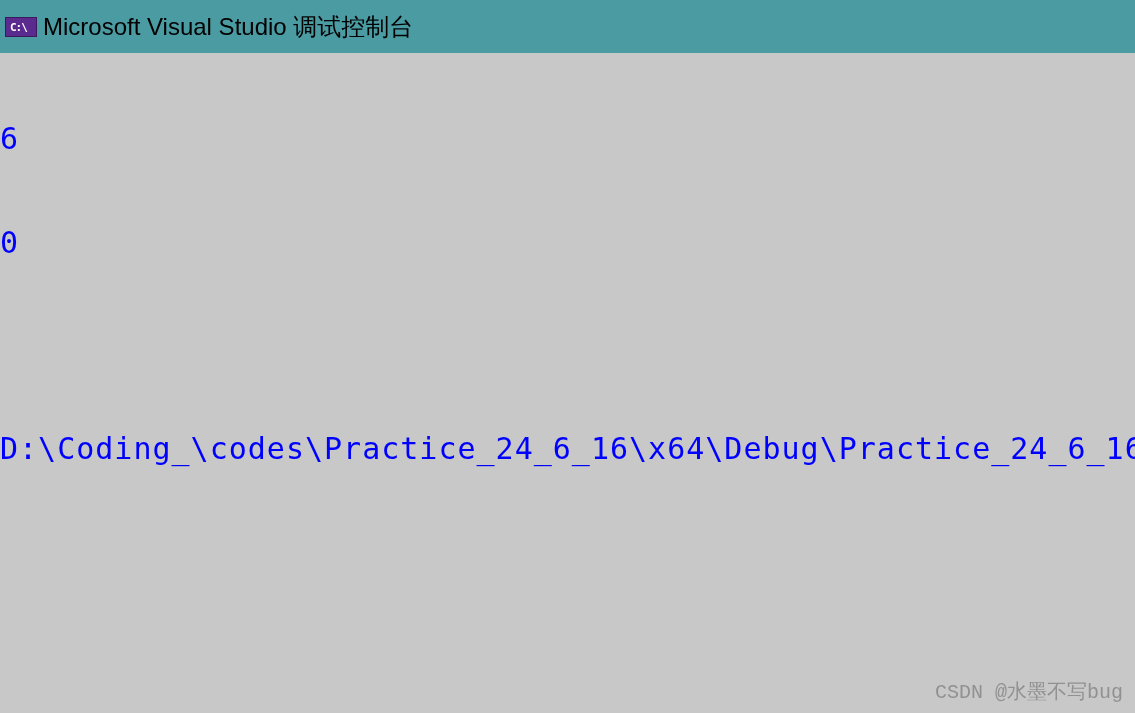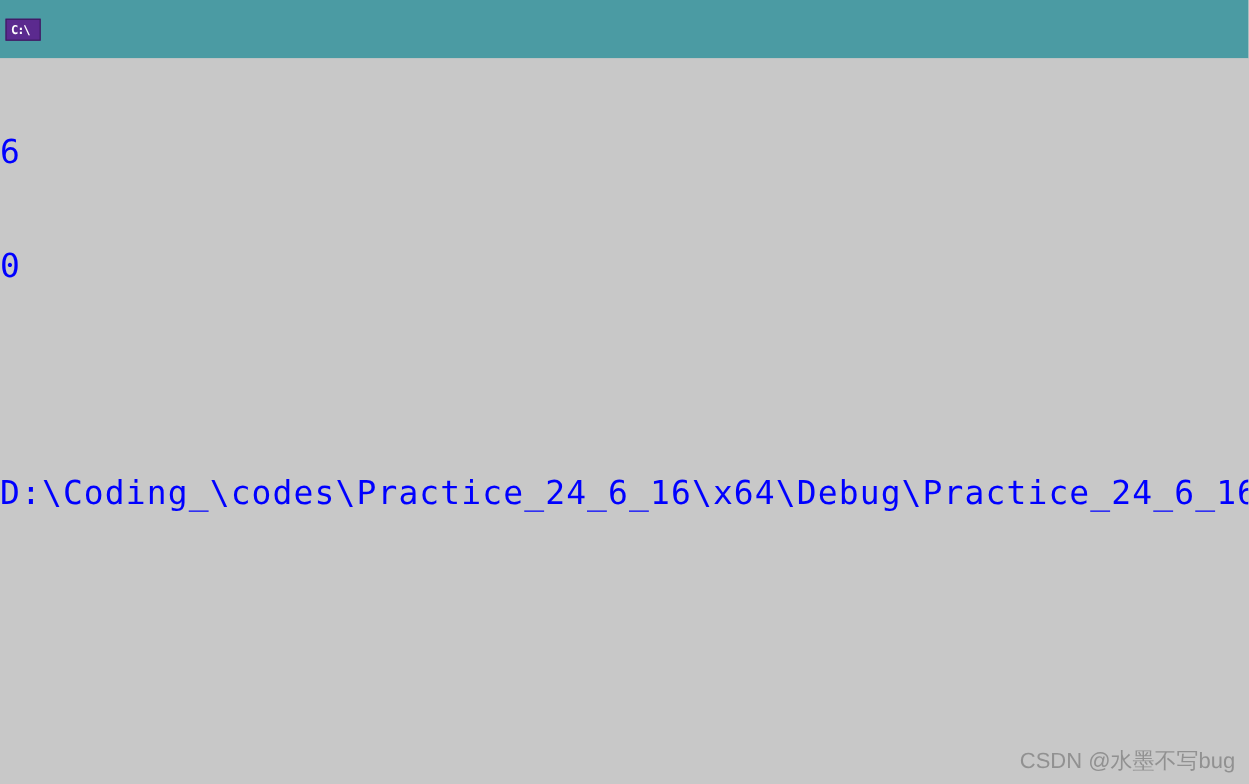--- a/index.html
+++ b/index.html
@@ -56,33 +56,34 @@
     }
     .output-line {
       min-height: 34px;
     }
     .watermark {
       position: absolute;
       bottom: 8px;
       right: 12px;
       color: rgba(100,100,100,0.55);
       font-size: 20px;
-      font-family: Liberation Sans, sans-serif;
+      font-family: Liberation Mono, monospace;
     }
   </style>
 </head>
 <body>
 
 <div class="title-bar">
   <div class="app-icon">
     <svg width="28" height="16" viewBox="0 0 28 16">
       <rect x="0" y="0" width="28" height="16" fill="#5b2a8f"></rect>
       <text x="3" y="12" font-size="11" font-family="monospace" fill="#fff" font-weight="bold">C:\</text>
     </svg>
   </div>
+  <div class="title-text">Microsoft Visual Studio 调试控制台</div>
 </div>
 
 <div class="console-output">
   <div class="output-line">6</div>
   <div class="output-line">0</div>
   <div class="output-line"></div>
   <div class="output-line">D:\Coding_\codes\Practice_24_6_16\x64\Debug\Practice_24_6_16.exe (进</div>
 </div>
 
 <div class="watermark">CSDN @水墨不写bug</div>

